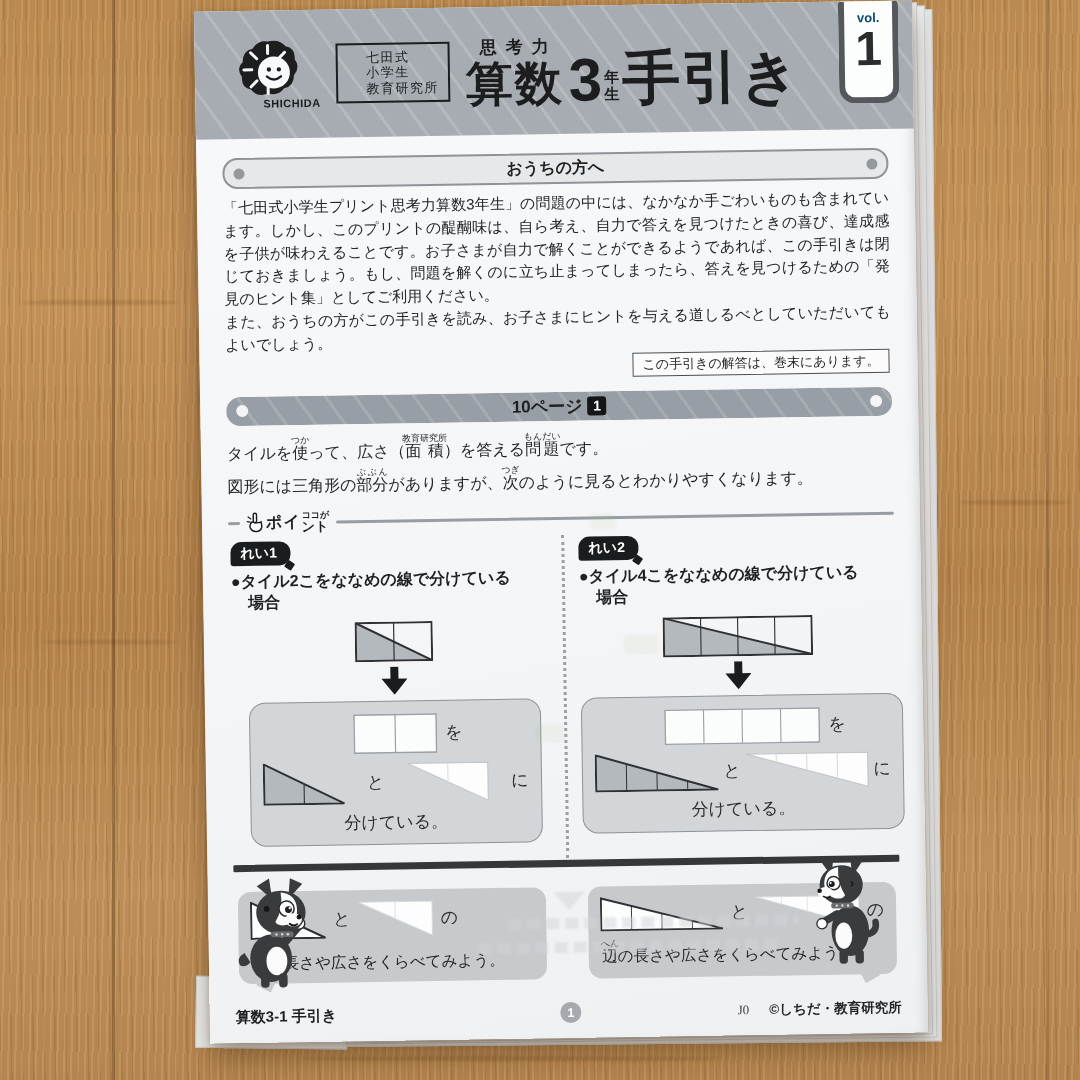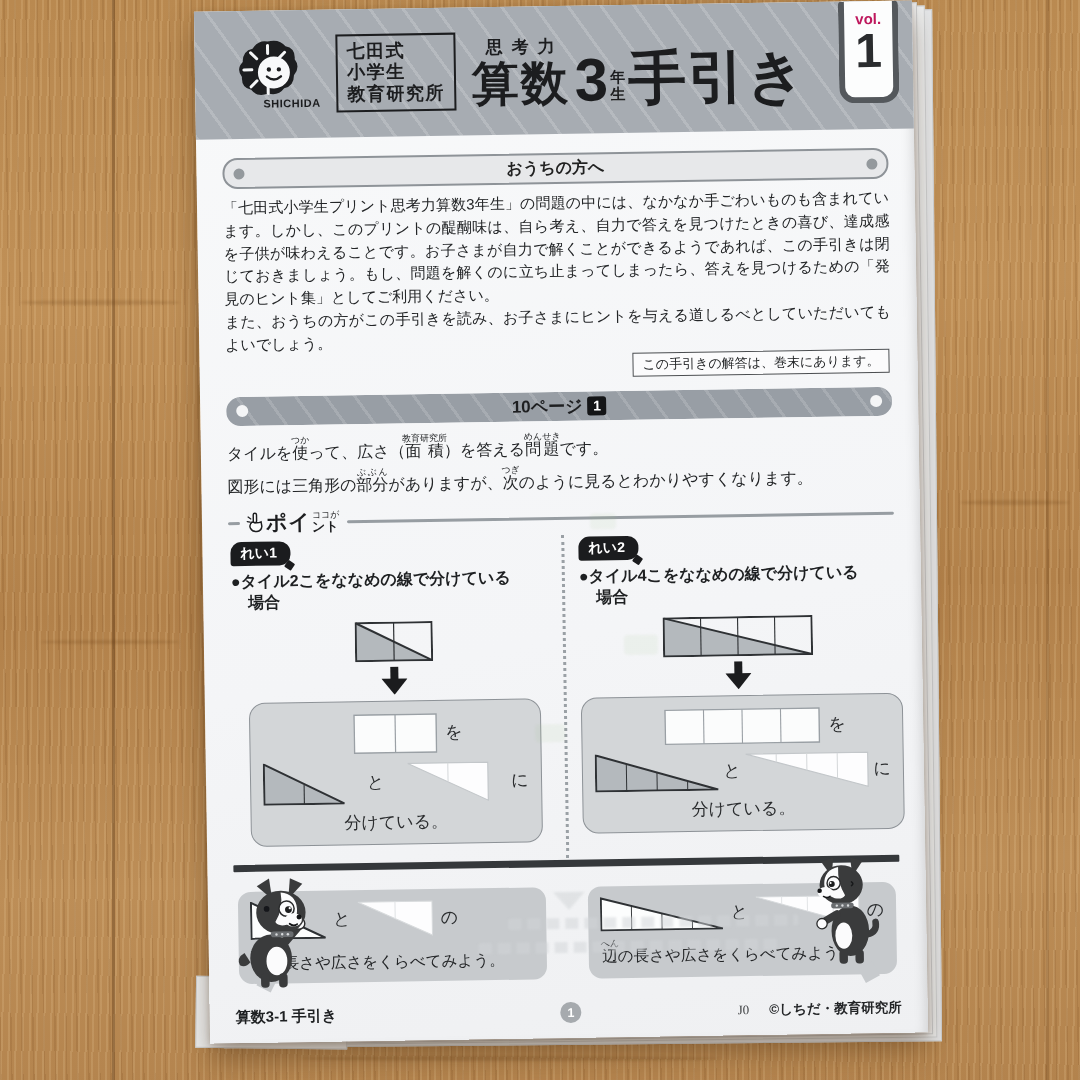--- a/index.html
+++ b/index.html
@@ -38,34 +38,34 @@
   .band{
     margin:0 -26px;height:128px;position:relative;
     background:
       repeating-linear-gradient(55deg, rgba(255,255,255,.17) 0 3px, rgba(255,255,255,0) 3px 27px),
       #a7acb2;
     display:flex;align-items:center;gap:16px;padding:0 96px 0 20px;box-sizing:border-box;
   }
   .logo-wrap{display:flex;flex-direction:column;align-items:center;line-height:1;}
   .logo-text{font-size:11px;font-weight:700;letter-spacing:.5px;color:#1c1d1f;margin-top:1px;margin-left:48px;}
   .brand-box{border:2.5px solid #1c1d1f;padding:5px 9px;line-height:1.18;background:transparent;}
-  .brand-box div{font-size:18px;font-weight:700;letter-spacing:1.5px;color:#1c1d1f;white-space:nowrap;}
+  .brand-box div{font-size:13px;font-weight:400;letter-spacing:1.5px;color:#1c1d1f;white-space:nowrap;margin-left:19px;}
   .title{display:flex;align-items:flex-end;color:#1c1d1f;}
   .t-col{display:flex;flex-direction:column;align-items:center;margin-right:2px;}
   .t-cat{font-size:17px;font-weight:700;letter-spacing:9px;text-indent:9px;margin-bottom:3px;white-space:nowrap;}
   .t-sub{font-size:47px;font-weight:700;line-height:.95;letter-spacing:2px;white-space:nowrap;}
   .t-num{font-size:60px;font-weight:700;line-height:.82;margin:0 1px 0 3px;}
   .t-grade{display:flex;flex-direction:column;font-size:15px;font-weight:700;line-height:1.1;margin:0 3px 2px 1px;}
   .t-main{font-size:58px;font-weight:700;line-height:.9;letter-spacing:1px;white-space:nowrap;}
   .vol-box{
     position:absolute;right:14px;top:0;width:60px;height:102px;background:#fcfdfd;
     border:6px solid #54585c;border-top:none;border-radius:4px 4px 16px 16px;
     display:flex;flex-direction:column;align-items:center;justify-content:flex-start;padding-top:10px;box-sizing:border-box;
   }
-  .vol-label{font-size:15px;font-weight:700;color:#be185d;line-height:1;}
+  .vol-label{font-size:13px;font-weight:700;color:#0c4a6e;line-height:1;}
   .vol-num{font-size:48px;font-weight:700;color:#2a2c2e;line-height:1.05;}
 
   
   .pill{
     position:relative;height:27px;border:2px solid #8e9398;border-radius:15px;background:#e7e8ea;
     display:flex;align-items:center;justify-content:center;margin-top:19px;
   }
   .pill .dot{position:absolute;top:50%;transform:translateY(-50%);width:11px;height:11px;border-radius:50%;background:#94999d;}
   .pill .dot.l{left:9px;} .pill .dot.r{right:9px;}
   .pill-label{font-size:16px;font-weight:700;color:#222;}
@@ -94,23 +94,23 @@
   .intro{margin-top:10px;font-size:16px;line-height:1.9;color:#232527;}
   .intro div{white-space:nowrap;}
   ruby rt{font-size:9px;color:#232527;}
 
   
   .pt-head{display:flex;align-items:center;margin-top:8px;height:26px;}
   .pt-rule{height:3px;background:#979da2;border-radius:2px;}
   .pt-rule.short{width:12px;margin-right:5px;}
   .pt-rule.long{flex:1;margin-left:7px;}
   .pt-label{display:flex;align-items:center;gap:1px;}
-  .pt-big{font-size:21px;font-weight:700;color:#1d1e20;letter-spacing:1px;}
+  .pt-big{font-size:16px;font-weight:700;color:#1d1e20;letter-spacing:1px;}
   .pt-stack{display:flex;flex-direction:column;line-height:1;align-items:flex-start;}
-  .pt-small-top{font-size:9px;font-weight:400;color:#1d1e20;}
+  .pt-small-top{font-size:9px;font-weight:700;color:#1d1e20;}
   .pt-small-bottom{font-size:13px;font-weight:700;color:#1d1e20;}
 
   .columns{display:flex;margin-top:4px;}
   .col{width:50%;box-sizing:border-box;padding:2px 8px 16px 2px;}
   .col.right{border-left:3px dotted #9aa0a5;padding-left:14px;padding-right:0;}
   .rei-tag{
     position:relative;width:fit-content;background:#1b1c1e;color:#fff;font-size:14px;font-weight:700;
     padding:3px 14px 3px 10px;border-radius:11px 11px 11px 3px;
   }
   .rei-tag::after{content:"";position:absolute;right:-3px;bottom:-4px;width:8px;height:8px;background:#1b1c1e;
@@ -239,21 +239,21 @@
       <div class="answer-note">この手引きの解答は、巻末にあります。</div>
 
       <div class="sec-bar">
         <span class="dot l"></span>
         <span class="sec-label">10ページ</span>
         <span class="num-badge">1</span>
         <span class="dot r"></span>
       </div>
 
       <div class="intro">
-        <div><span>タイルを</span><ruby><span>使</span><rt>つか</rt></ruby><span>って、広さ（</span><ruby><span>面積</span><rt>教育研究所</rt></ruby><span>）を答える</span><ruby><span>問題</span><rt>めんせき</rt></ruby><span>です。</span></div>
+        <div><span>タイルを</span><ruby><span>使</span><rt>つか</rt></ruby><span>って、広さ（</span><ruby><span>面積</span><rt>教育研究所</rt></ruby><span>）を答える</span><ruby><span>問題</span><rt>もんだい</rt></ruby><span>です。</span></div>
         <div><span>図形には三角形の</span><ruby><span>部分</span><rt>ぶぶん</rt></ruby><span>がありますが、</span><ruby><span>次</span><rt>つぎ</rt></ruby><span>のように見るとわかりやすくなります。</span></div>
       </div>
 
       <div class="pt-head">
         <span class="pt-rule short"></span>
         <span class="pt-label">
           <svg width="20" height="22" viewBox="0 0 22 24">
             <path d="M8 11 q-4 3 -2 7 q2 4 7 3.5 q5 -.5 5.5 -5.5 l-.8 -5 q-4 2 -9.7 0z" fill="#fdfdfd" stroke="#1d1e20" stroke-width="1.6"></path>
             <rect x="9.2" y="1.4" width="3.6" height="10.5" rx="1.8" fill="#fdfdfd" stroke="#1d1e20" stroke-width="1.6"></rect>
             <path d="M3.5 5.5 l3 2.2 M2.5 10.5 l3.2 .6" stroke="#1d1e20" stroke-width="1.4" stroke-linecap="round"></path>

